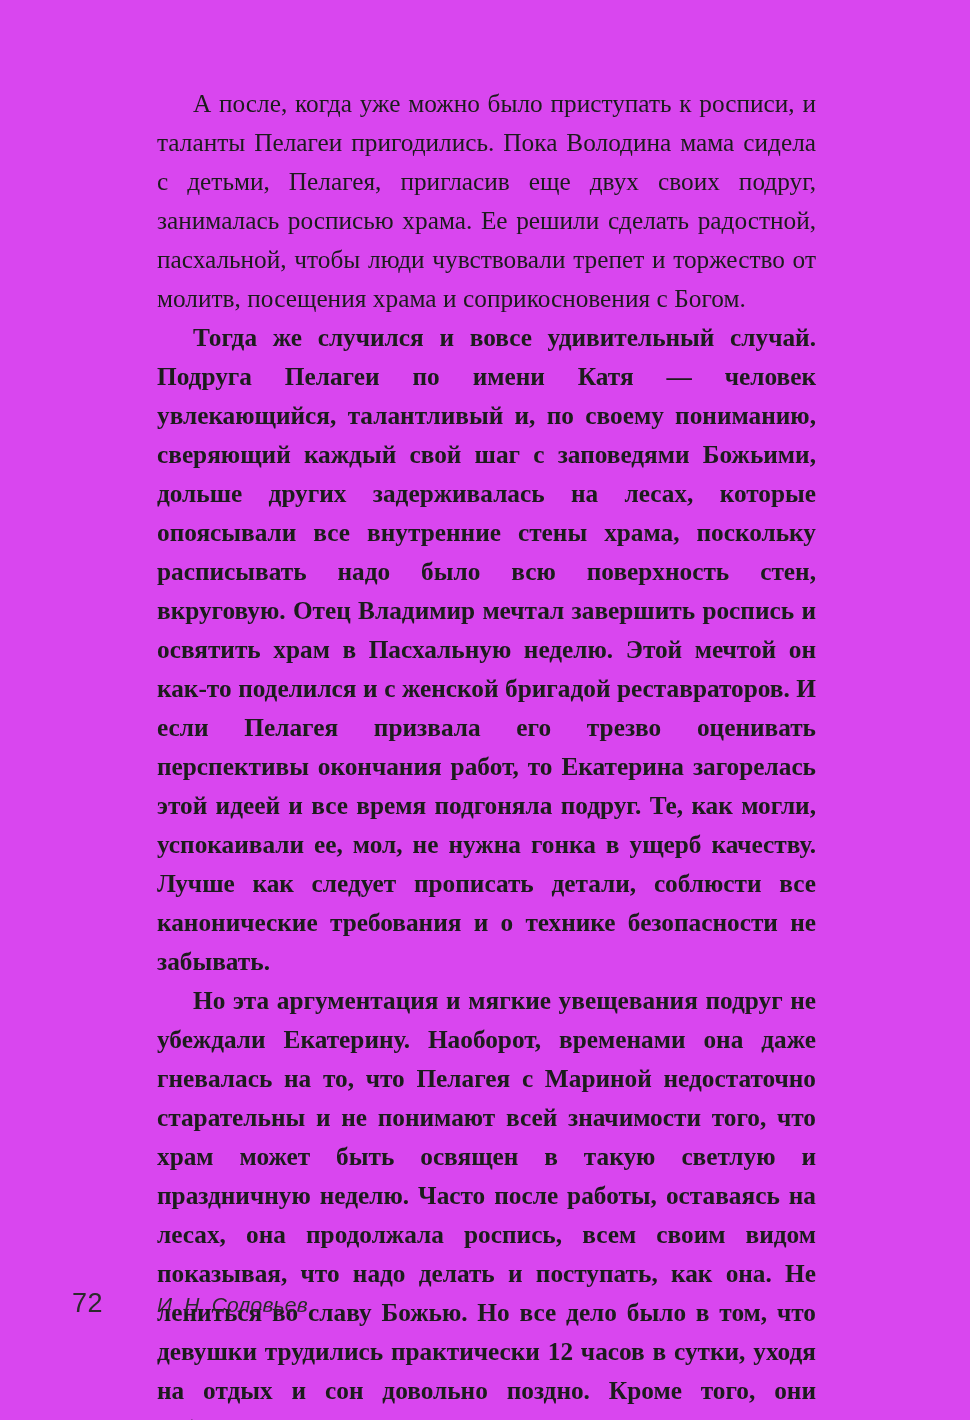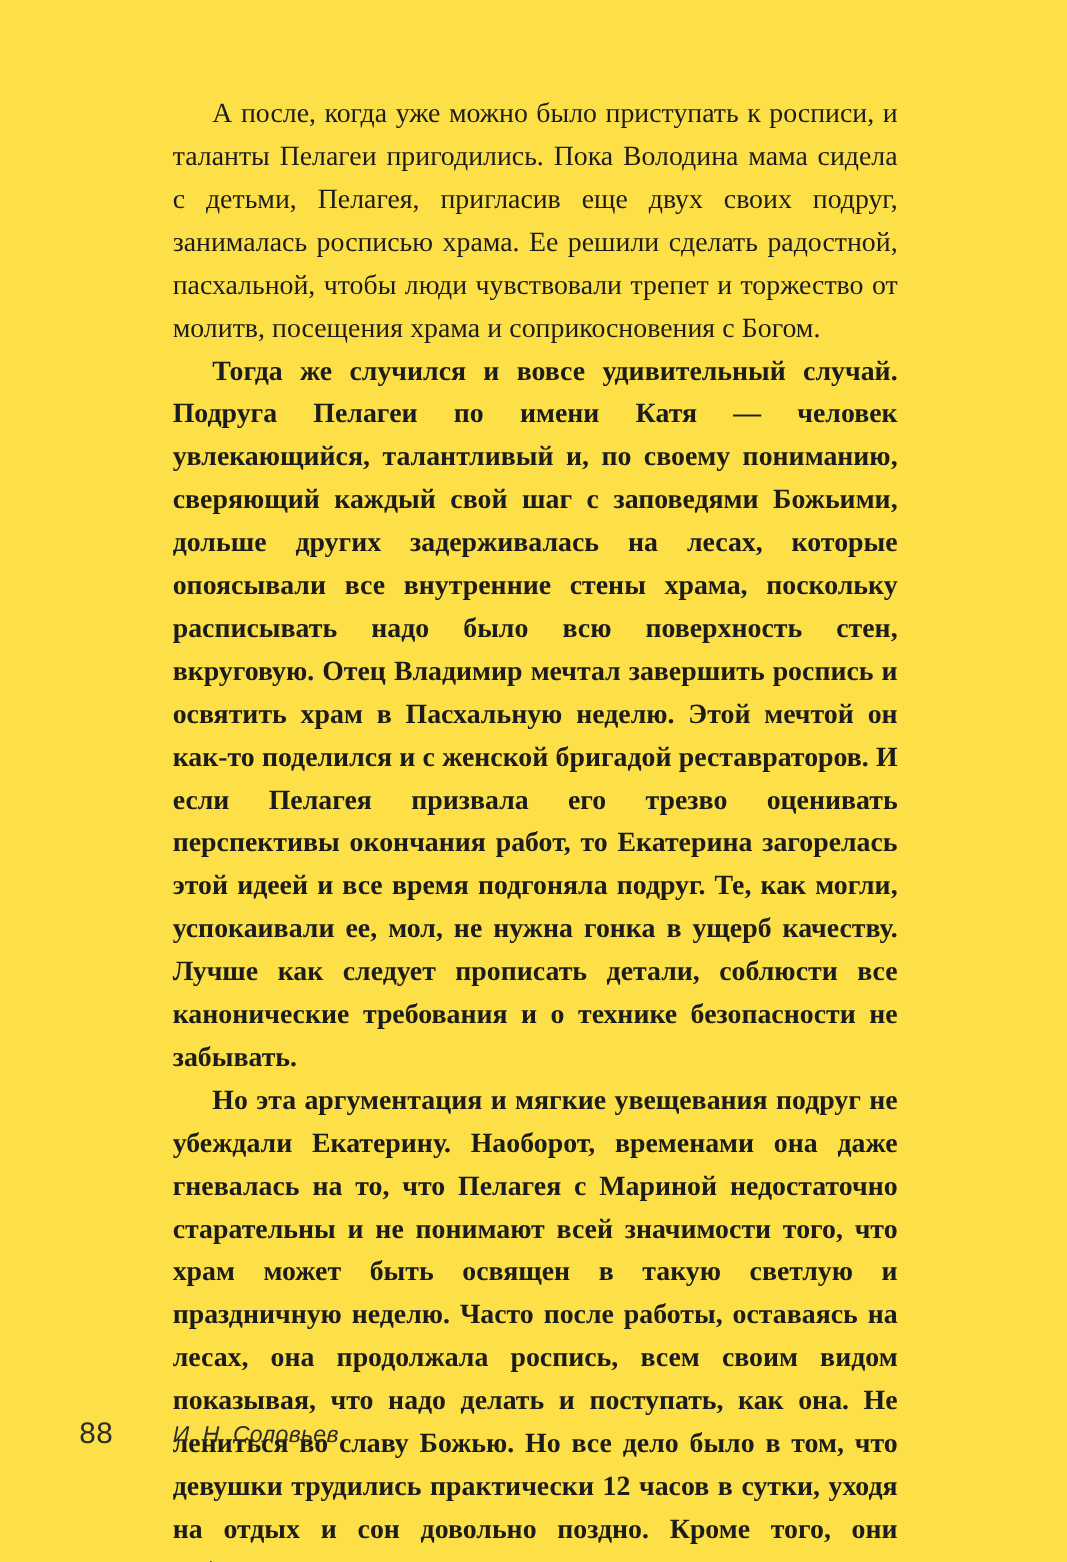--- a/index.html
+++ b/index.html
@@ -5,21 +5,21 @@
 <style>
   html, body {
     margin: 0;
     padding: 0;
     background: #ffffff;
   }
   .page {
     position: relative;
     width: 970px;
     height: 1420px;
-    background: #fde047;
+    background: #d946ef;
     overflow: hidden;
     box-sizing: border-box;
   }
   .text-block {
     position: absolute;
     left: 157px;
     top: 84px;
     width: 659px;
   }
   .para {
@@ -73,17 +73,17 @@
 
 <div class="page">
 
   <div class="text-block">
     <p class="para">А после, когда уже можно было приступать к росписи, и таланты Пелагеи пригодились. Пока Володина мама сидела с детьми, Пелагея, пригласив еще двух своих подруг, занималась росписью храма. Ее решили сделать радостной, пасхальной, чтобы люди чувствовали трепет и торжество от молитв, посещения храма и соприкосновения с Богом.</p>
     <p class="para">Тогда же случился и вовсе удивительный случай. Подруга Пелагеи по имени Катя — человек увлекающийся, талантливый и, по своему пониманию, сверяющий каждый свой шаг с заповедями Божьими, дольше других задерживалась на лесах, которые опоясывали все внутренние стены храма, поскольку расписывать надо было всю поверхность стен, вкруговую. Отец Владимир мечтал завершить роспись и освятить храм в Пасхальную неделю. Этой мечтой он как-то поделился и с женской бригадой реставраторов. И если Пелагея призвала его трезво оценивать перспективы окончания работ, то Екатерина загорелась этой идеей и все время подгоняла подруг. Те, как могли, успокаивали ее, мол, не нужна гонка в ущерб качеству. Лучше как следует прописать детали, соблюсти все канонические требования и о технике безопасности не забывать.</p>
     <p class="para">Но эта аргументация и мягкие увещевания подруг не убеждали Екатерину. Наоборот, временами она даже гневалась на то, что Пелагея с Мариной недостаточно старательны и не понимают всей значимости того, что храм может быть освящен в такую светлую и праздничную неделю. Часто после работы, оставаясь на лесах, она продолжала роспись, всем своим видом показывая, что надо делать и поступать, как она. Не лениться во славу Божью. Но все дело было в том, что девушки трудились практически 12 часов в сутки, уходя на отдых и сон довольно поздно. Кроме того, они соблюдали пост, поэтому</p>
   </div>
 
   <div class="footer">
-    <span class="folio">88</span>
+    <span class="folio">72</span>
     <span class="running-author">И. Н. Соловьев</span>
   </div>
 
 </div>
 
 </body></html>

